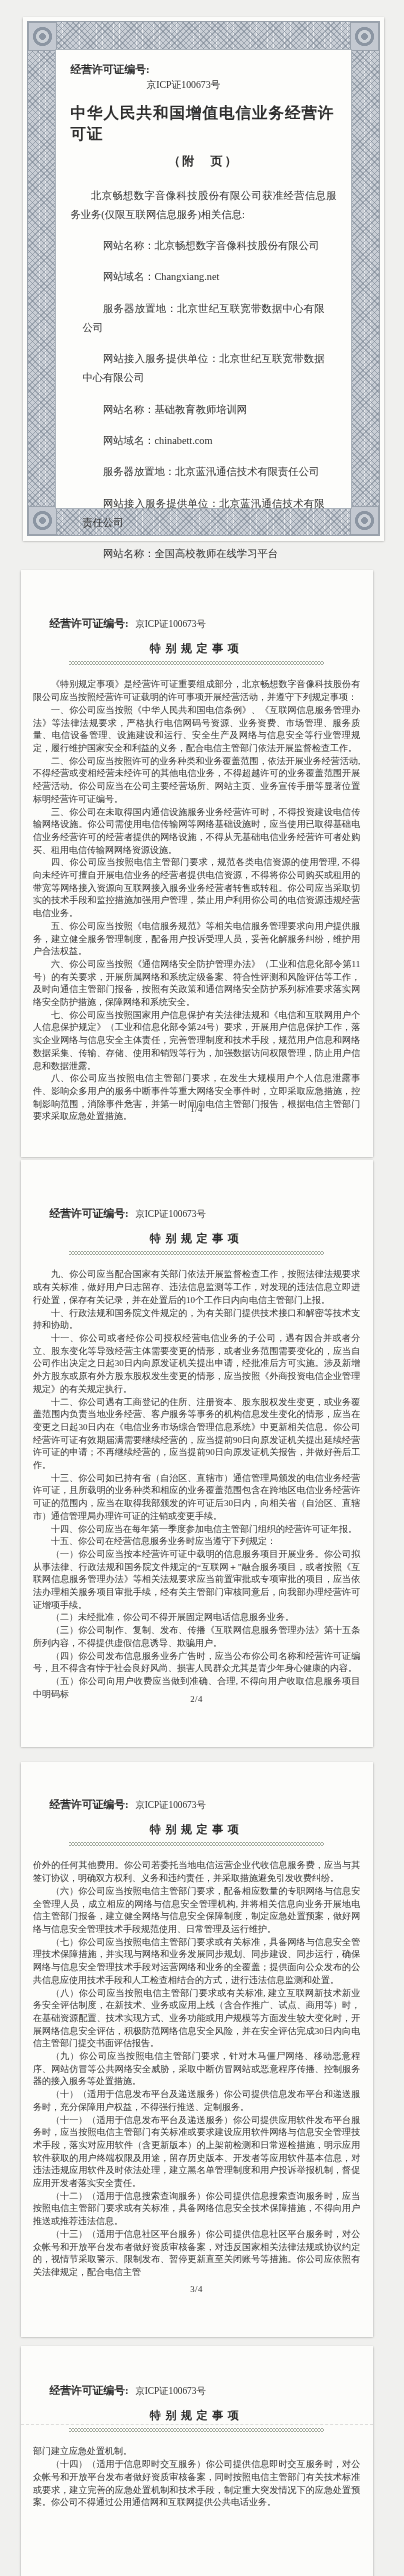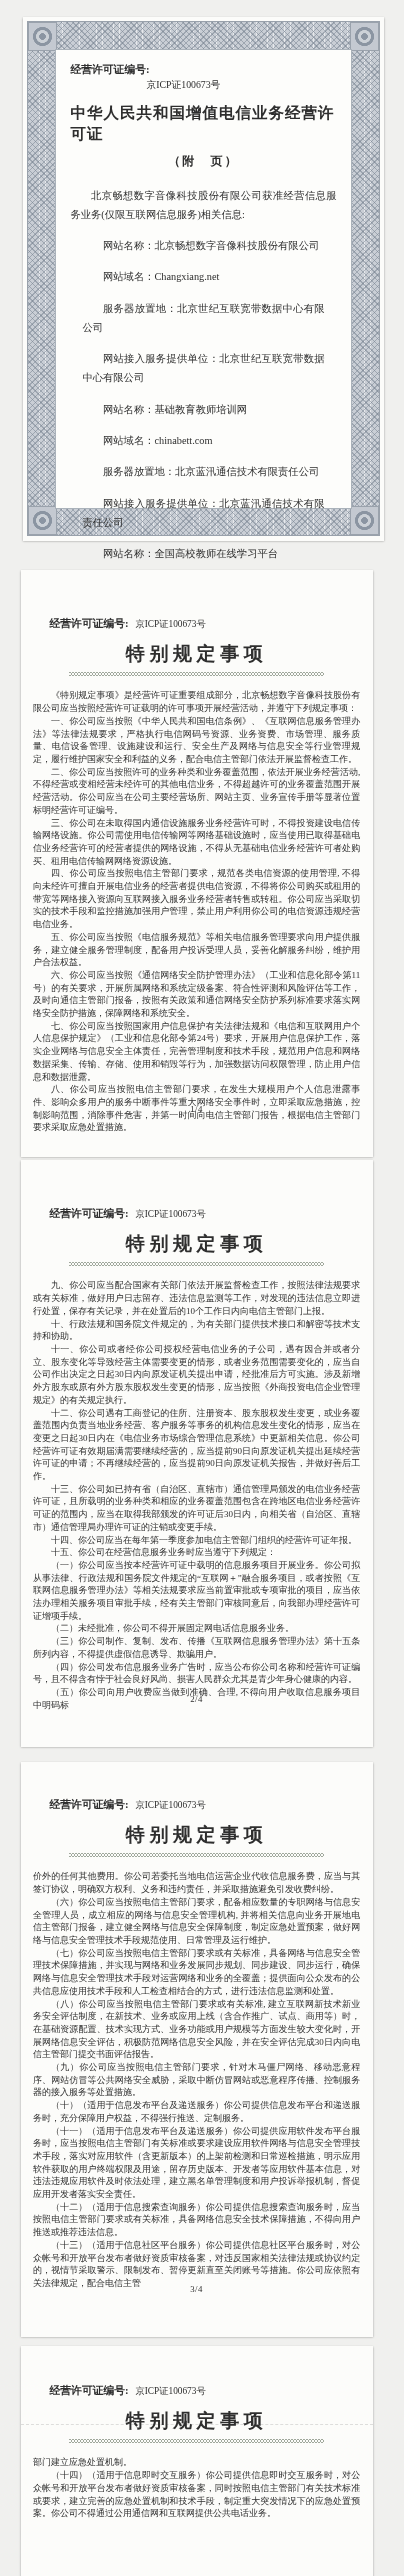--- a/index.html
+++ b/index.html
@@ -46,21 +46,21 @@
   .cert-entries p{margin:12px;font-size:10.3px;line-height:19.3px;text-indent:2em;text-align:justify;}
   
   .sp-page{left:20.6px;width:352px;}
   #page2{top:570px;height:587px;}
   #page3{top:1160px;height:587px;}
   #page4{top:1762px;height:575px;}
   #page5{top:2346px;height:528px;}
   .sp-inner{position:absolute;inset:0;padding:47px 12.4px 0 12.4px;box-sizing:border-box;}
   .sp-license{font-size:10.8px;font-weight:bold;padding-left:16.5px;}
   .sp-license .num{font-size:9.3px;font-weight:normal;margin-left:4.1px;}
-  .sp-title{text-align:center;font-size:19px;font-weight:bold;letter-spacing:4.6px;margin-top:10.3px;}
+  .sp-title{text-align:center;font-size:11px;font-weight:bold;letter-spacing:4.6px;margin-top:10.3px;}
   .zigzag{
     height:3.6px;width:78%;margin:5.2px auto 0;
     background:
       repeating-linear-gradient(120deg, #a0a89c 0 1px, rgba(255,255,255,0) 1px 2.6px),
       repeating-linear-gradient(60deg, #a0a89c 0 1px, rgba(255,255,255,0) 1px 2.6px);
   }
   .sp-body{margin-top:13.4px;font-size:9px;line-height:12.7px;text-align:justify;}
   .sp-body p{margin:0;text-indent:2em;}
   .sp-body p.noindent{text-indent:0;}
   .page-num{position:absolute;bottom:43px;left:0;right:0;text-align:center;font-size:8.8px;letter-spacing:0.5px;}

